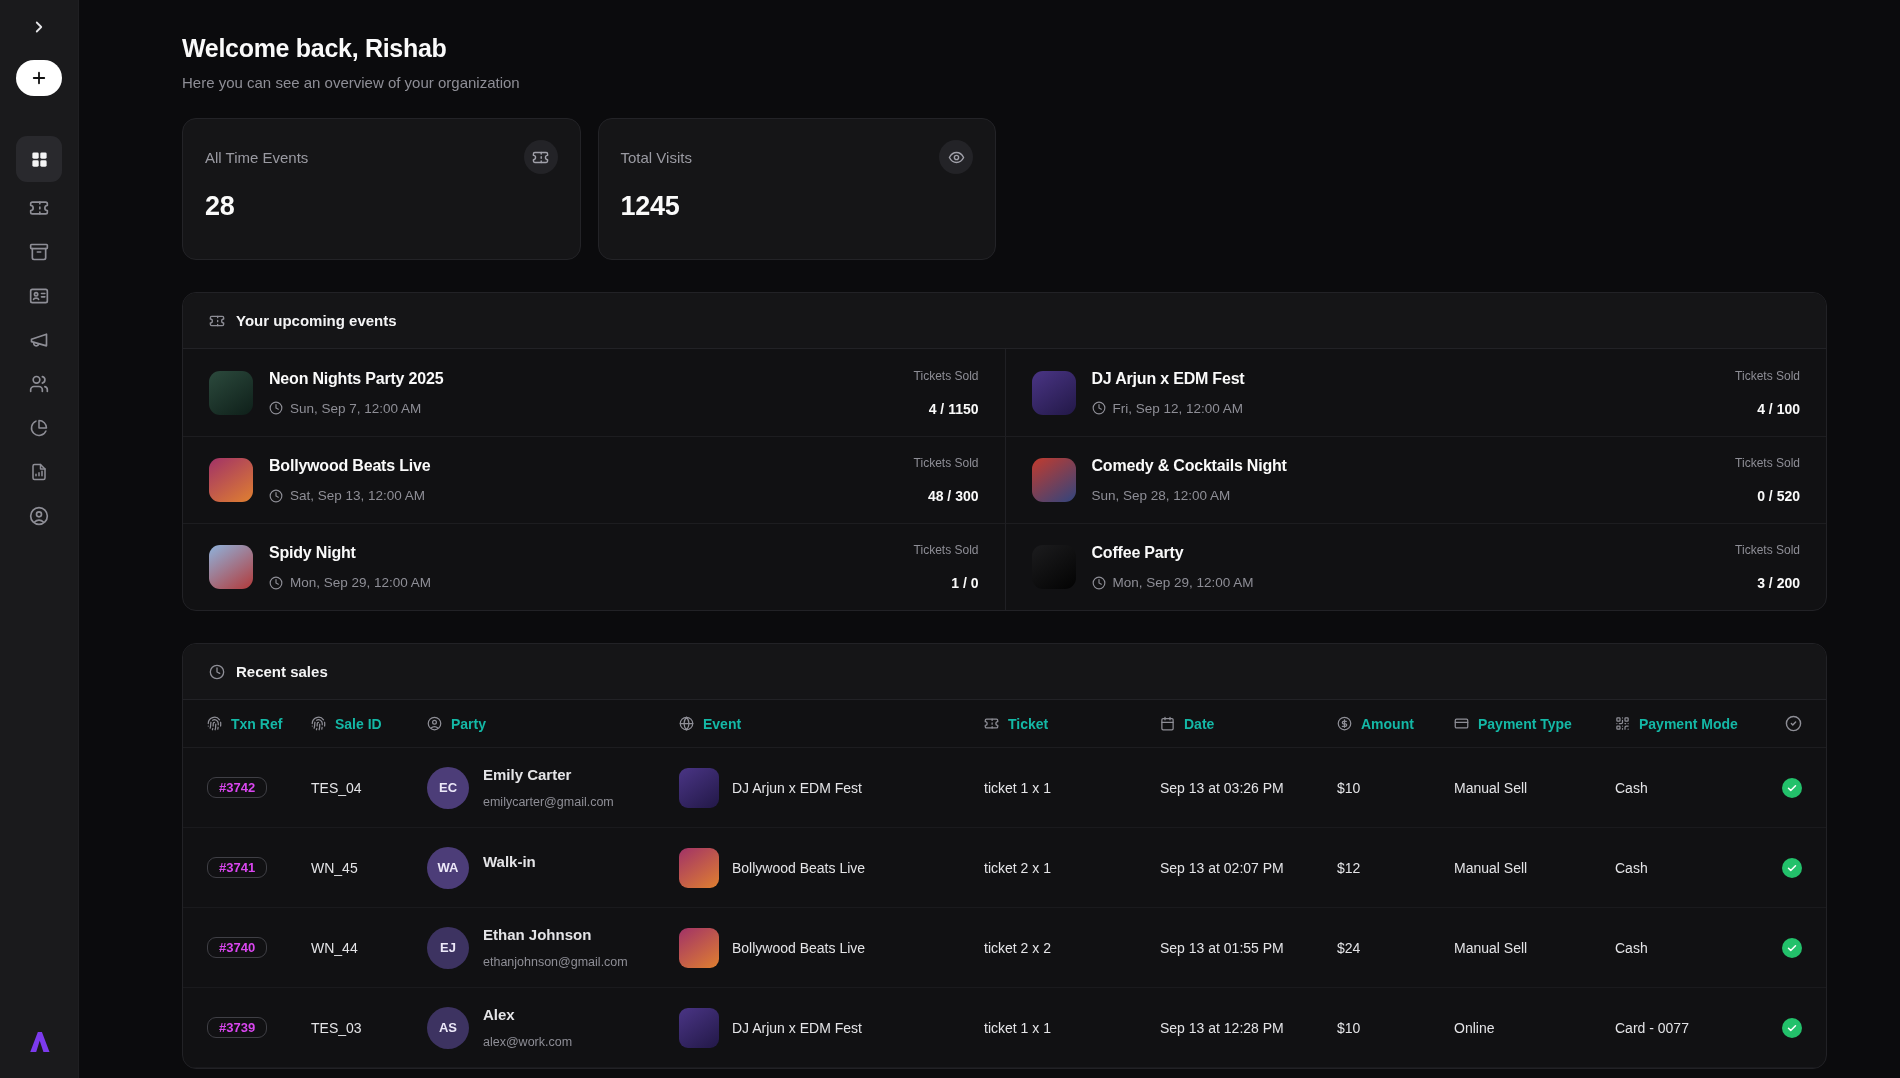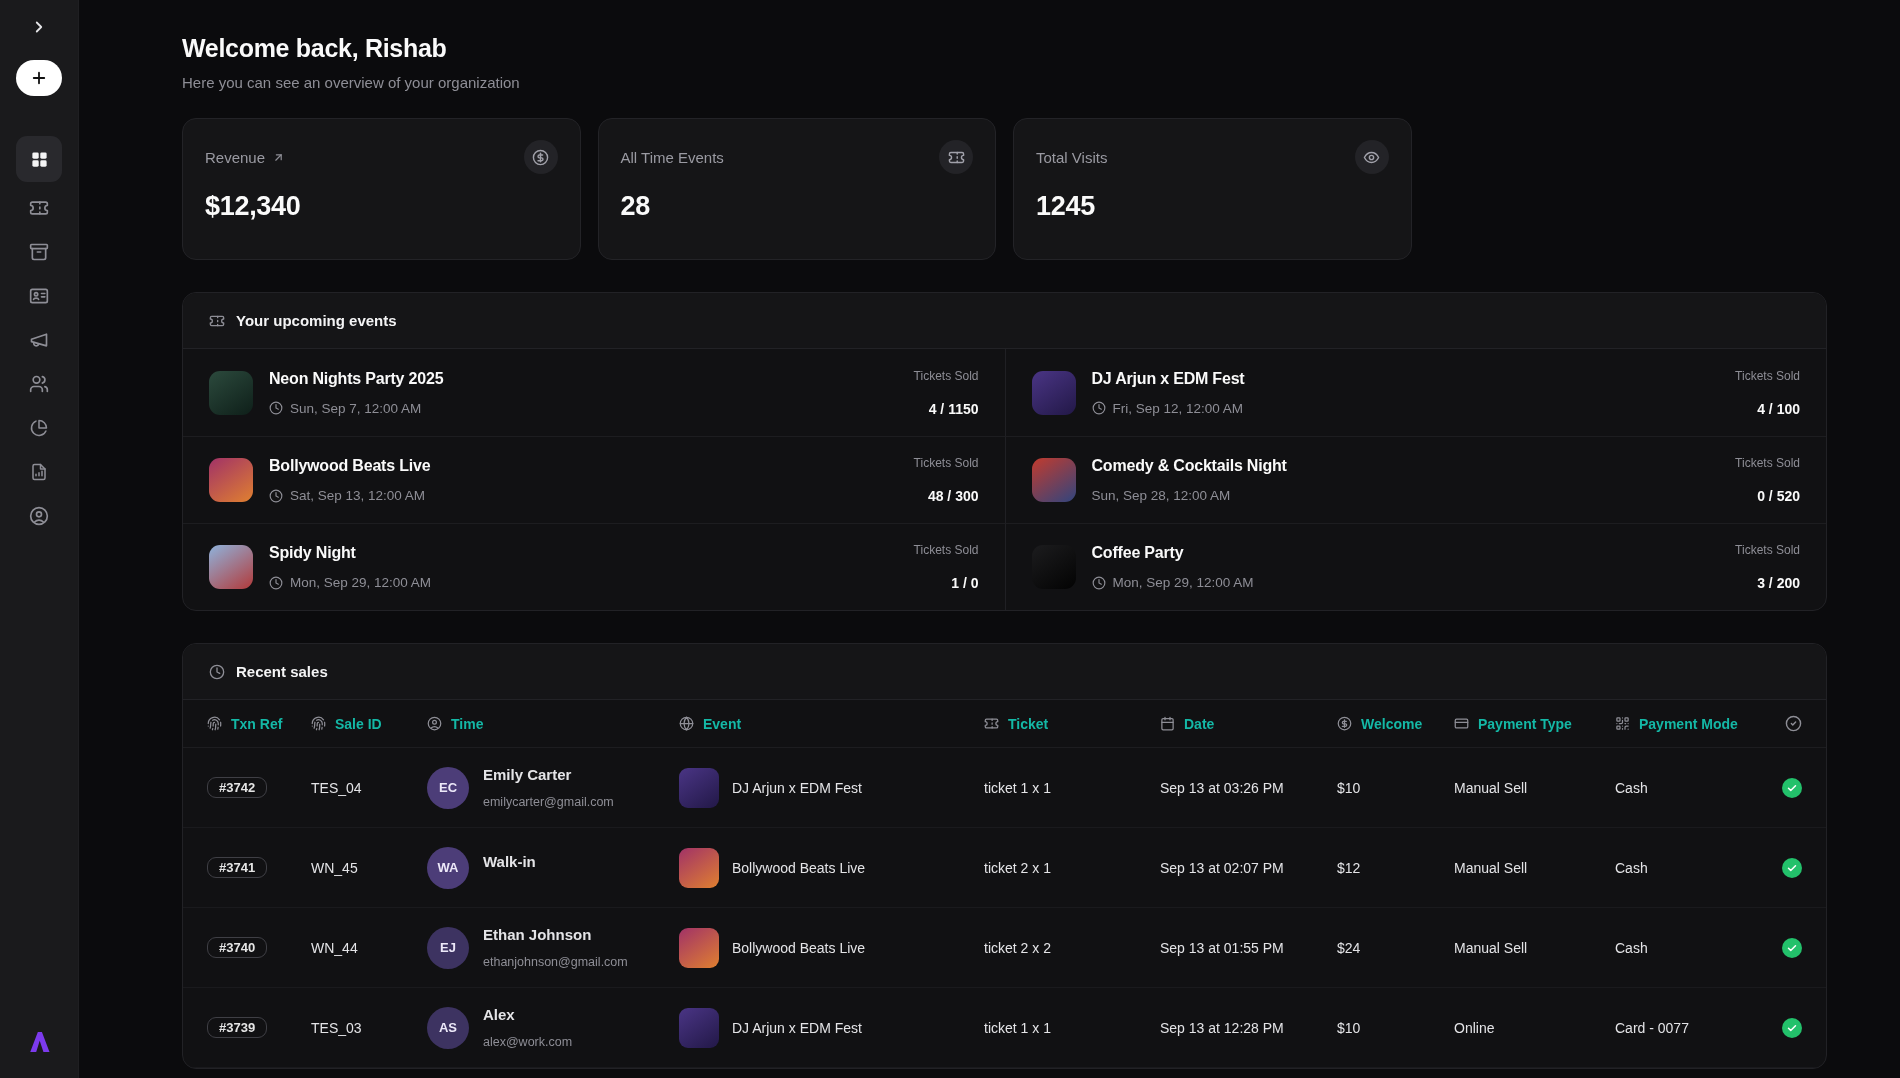--- a/index.html
+++ b/index.html
@@ -75,21 +75,21 @@
   
   .tgrid { display:grid; grid-template-columns:104px 116px 252px 305px 176px 177px 117px 161px 167px 1fr; align-items:center; padding:0 24px; }
   .thead { height:48px; border-bottom:1px solid #1d1d20; }
   .th { display:flex; align-items:center; gap:9px; font-size:14px; font-weight:700; color:#14b8a6; }
   .th .thic { color:#8e8e96; display:flex; }
   .th.right { justify-content:flex-end; }
   .trow { height:80px; border-bottom:1px solid #1a1a1d; cursor:pointer; }
   .cell { font-size:14px; color:#e4e4e7; }
   .txn-badge {
     display:inline-block; border:1px solid #3f3f45; border-radius:9px;
-    padding:2px 11px; font-size:13px; font-weight:700; color:#e5e5e5;
+    padding:2px 11px; font-size:13px; font-weight:700; color:#d946ef;
   }
   .name-cell { display:flex; align-items:center; gap:14px; }
   .avatar {
     width:42px; height:42px; border-radius:50%; flex:0 0 42px;
     display:flex; align-items:center; justify-content:center;
     font-size:13px; font-weight:600; color:#ece8f8;
   }
   .cust-name { font-size:15px; font-weight:700; }
   .cust-email { font-size:12.5px; color:#8e8e96; margin-top:12px; }
   .cust-email:empty { display:none; }
@@ -310,36 +310,20 @@
 </aside>
 
 <main class="main">
 
   <h1 class="page-title">Welcome back, Rishab</h1>
   <p class="page-subtitle">Here you can see an overview of your organization</p>
 
   <section class="stats">
     <div class="stat-card">
       <div class="stat-top">
-        <span class="stat-label">Revenue</span>
-        <span class="trend-arrow">
-            <svg class="ic" width="13" height="13">
-              <use href="#i-arrow-up-right"></use>
-            </svg>
-          </span>
-        <span class="stat-iconwrap">
-            <svg class="ic" width="17" height="17">
-              <use href="#i-dollarcircle"></use>
-            </svg>
-          </span>
-      </div>
-      <div class="stat-value">$12,340</div>
-    </div>
-    <div class="stat-card">
-      <div class="stat-top">
         <span class="stat-label">All Time Events</span>
         <span class="stat-iconwrap">
             <svg class="ic" width="17" height="17">
               <use href="#i-ticket"></use>
             </svg>
           </span>
       </div>
       <div class="stat-value">28</div>
     </div>
     <div class="stat-card">
@@ -504,21 +488,21 @@
             </svg>
           </span>
           <span>Sale ID</span>
         </div>
       <div class="th">
           <span class="thic">
             <svg class="ic" width="15" height="15">
               <use href="#i-usercircle"></use>
             </svg>
           </span>
-          <span>Time</span>
+          <span>Party</span>
         </div>
       <div class="th">
           <span class="thic">
             <svg class="ic" width="15" height="15">
               <use href="#i-globe"></use>
             </svg>
           </span>
           <span>Event</span>
         </div>
       <div class="th">
@@ -536,21 +520,21 @@
             </svg>
           </span>
           <span>Date</span>
         </div>
       <div class="th">
           <span class="thic">
             <svg class="ic" width="15" height="15">
               <use href="#i-dollarcircle"></use>
             </svg>
           </span>
-          <span>Welcome</span>
+          <span>Amount</span>
         </div>
       <div class="th">
           <span class="thic">
             <svg class="ic" width="15" height="15">
               <use href="#i-creditcard"></use>
             </svg>
           </span>
           <span>Payment Type</span>
         </div>
       <div class="th">

